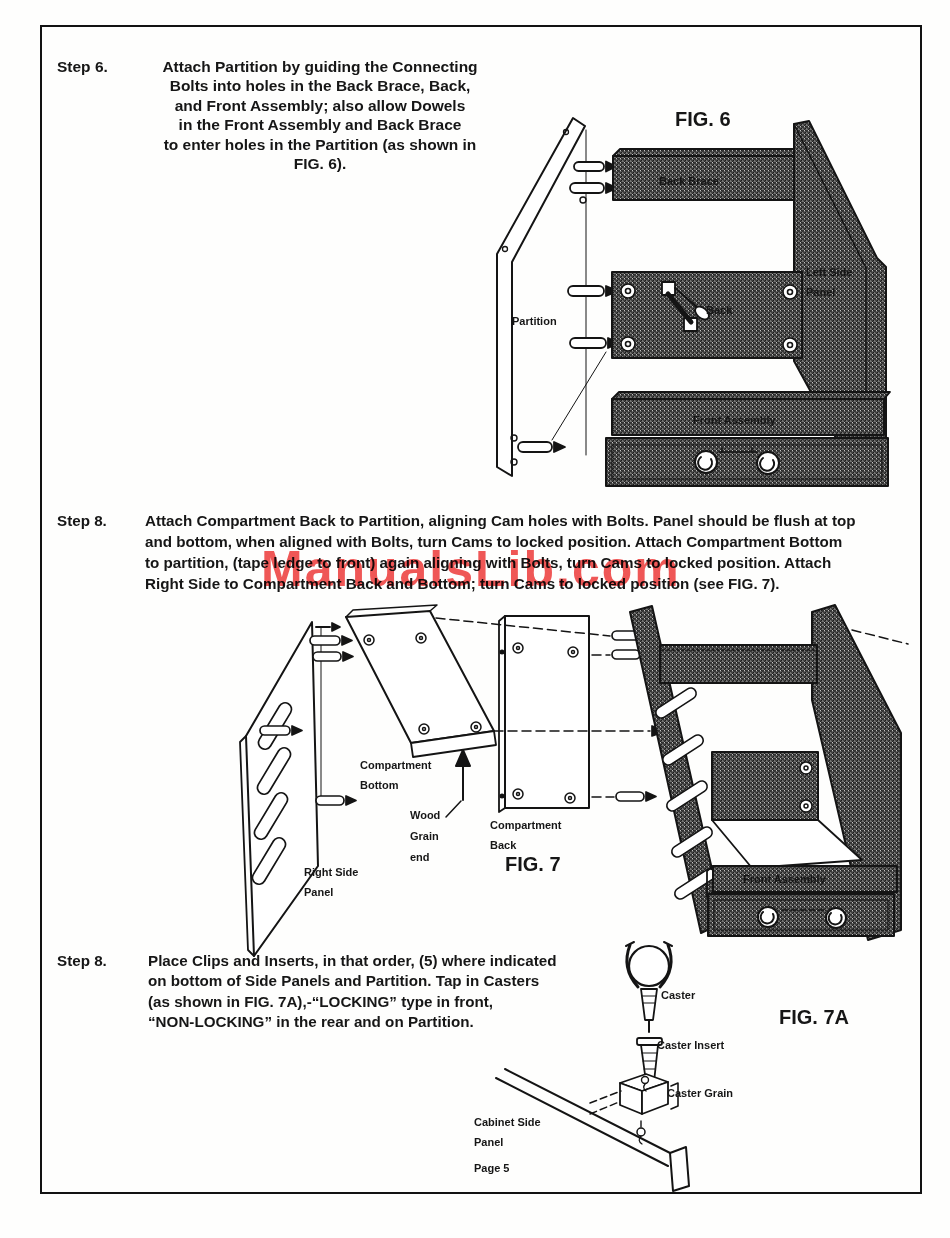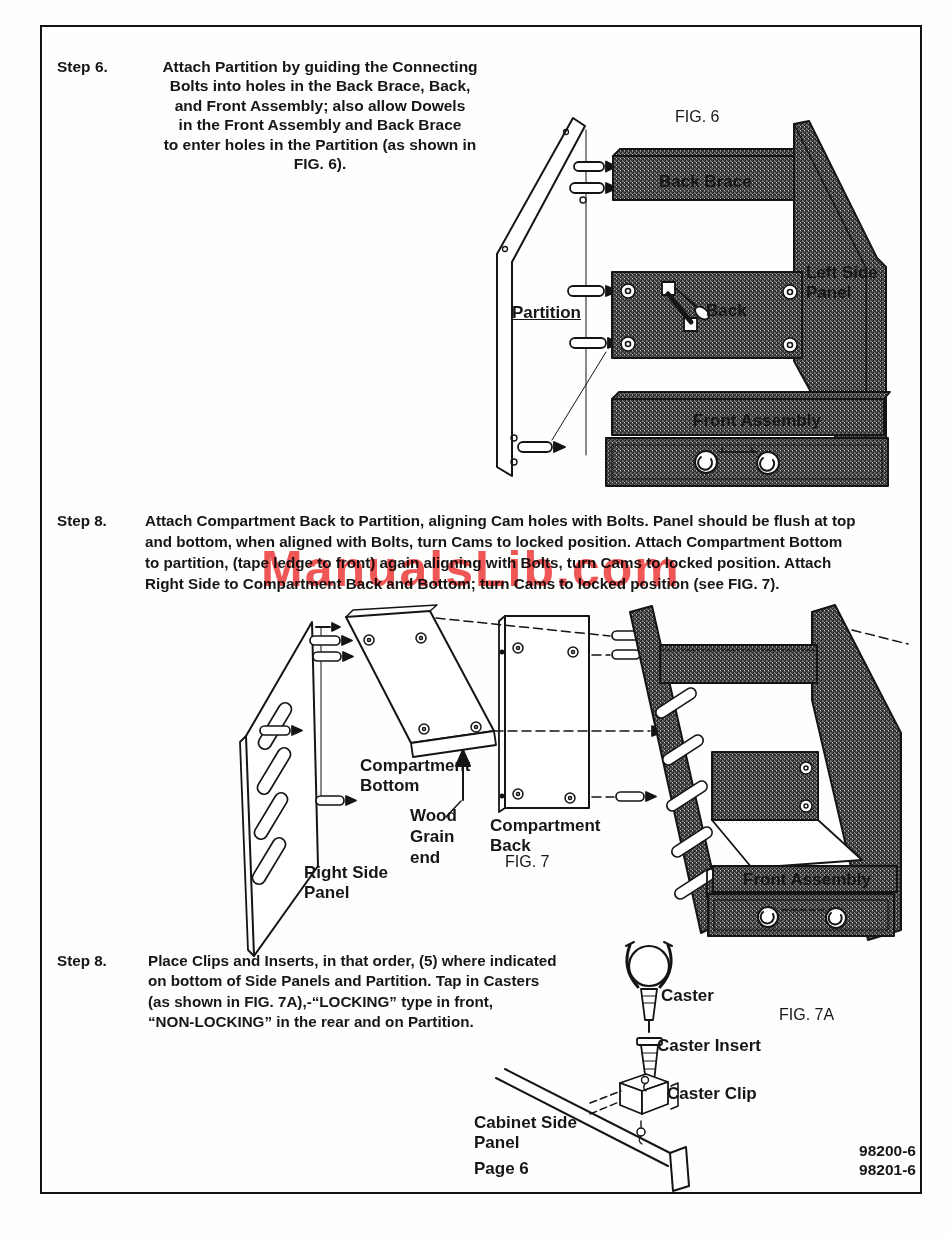--- a/index.html
+++ b/index.html
@@ -10,23 +10,23 @@
   .art{position:absolute;left:0;top:0;z-index:1;}
   .step{position:absolute;z-index:2;font-weight:bold;}
   .step .slabel{position:absolute;left:0;top:0;white-space:nowrap;}
   .step .stext{position:absolute;white-space:pre-line;}
   .s6{left:57px;top:57px;font-size:15.5px;line-height:19.4px;}
   .s6 .stext{left:83px;width:360px;text-align:center;}
   .s7{left:57px;top:510px;font-size:15.2px;line-height:21px;}
   .s7 .stext{left:88px;width:790px;}
   .s8{left:57px;top:951px;font-size:15.2px;line-height:20.3px;}
   .s8 .stext{left:91px;width:470px;}
-  .lbl{position:absolute;z-index:2;font-weight:bold;font-size:17px;line-height:19.5px;
+  .lbl{position:absolute;z-index:2;font-weight:bold;font-size:11px;line-height:19.5px;
        white-space:pre-line;}
-  .figtitle{position:absolute;z-index:2;font-weight:normal;font-size:16px;white-space:nowrap;}
+  .figtitle{position:absolute;z-index:2;font-weight:bold;font-size:20px;white-space:nowrap;}
   .ctr{}
   .docnums{position:absolute;left:770px;top:1141px;width:146px;z-index:2;
            font-weight:bold;font-size:15.5px;line-height:19px;text-align:right;}
   .watermark{position:absolute;left:261px;top:540px;z-index:5;font-weight:bold;
              font-size:50px;letter-spacing:2px;color:#ef4444;opacity:.9;
              mix-blend-mode:multiply;white-space:nowrap;}
 </style>
 </head>
 <body>
 
@@ -278,41 +278,37 @@
 “NON-LOCKING” in the rear and on Partition.</span>
   </div>
 
   <div class="figtitle" style="left:675px;top:108px;">FIG. 6</div>
   <div class="figtitle" style="left:505px;top:853px;">FIG. 7</div>
   <div class="figtitle" style="left:779px;top:1006px;">FIG. 7A</div>
 
   <div class="lbl" style="left:659px;top:172px;">Back Brace</div>
   <div class="lbl" style="left:806px;top:263px;">Left Side
 Panel</div>
-  <div class="lbl" style="left:512px;top:303px;text-decoration:underline;">Partition</div>
+  <div class="lbl" style="left:512px;top:312px;">Partition</div>
   <div class="lbl" style="left:706px;top:301px;">Back</div>
   <div class="lbl" style="left:693px;top:411px;">Front Assembly</div>
 
   <div class="lbl ctr" style="left:360px;top:756px;width:114px;">Compartment
 Bottom</div>
   <div class="lbl" style="left:410px;top:805px;line-height:21px;">Wood
 Grain
 end</div>
   <div class="lbl ctr" style="left:490px;top:816px;width:114px;">Compartment
 Back</div>
   <div class="lbl" style="left:304px;top:863px;">Right Side
 Panel</div>
   <div class="lbl" style="left:743px;top:870px;">Front Assembly</div>
 
   <div class="lbl" style="left:661px;top:986px;">Caster</div>
   <div class="lbl" style="left:657px;top:1036px;">Caster Insert</div>
-  <div class="lbl" style="left:667px;top:1084px;">Caster Clip</div>
+  <div class="lbl" style="left:667px;top:1084px;">Caster Grain</div>
   <div class="lbl" style="left:474px;top:1101px;margin-top:12px;">Cabinet Side
 Panel</div>
 
-  <div class="lbl" style="left:474px;top:1159px;">Page 6</div>
-  <div class="docnums">
-    <div>98200-6</div>
-    <div>98201-6</div>
-  </div>
+  <div class="lbl" style="left:474px;top:1159px;">Page 5</div>
 
   <div class="watermark">ManualsLib.com</div>
 </div>
 
 </body></html>

